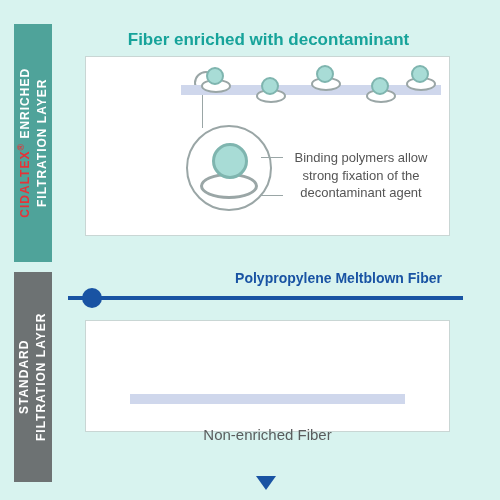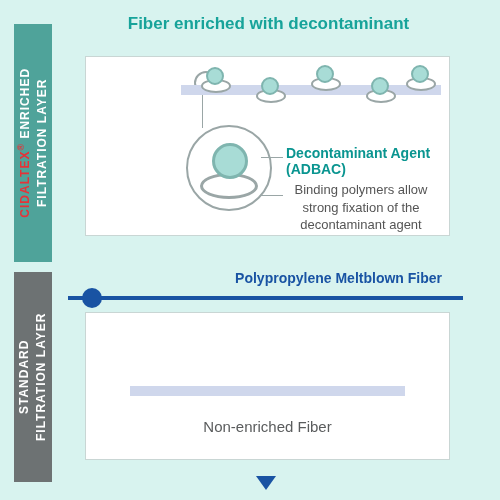--- a/index.html
+++ b/index.html
@@ -10,20 +10,21 @@
     font-family: Arial, sans-serif;
     position: relative;
     overflow: hidden;
   }
   .title-enriched {
     text-align: center;
     color: #17a39a;
     font-weight: bold;
     font-size: 17px;
     padding: 14px 0 16px 37px;
+    margin-top: 16px;
   }
   .sidebar {
     position: absolute;
     left: 14px;
     width: 38px;
     display: flex;
     align-items: center;
     justify-content: center;
   }
   .sidebar-top { top: 24px; height: 238px; background: #4fa39a; }
@@ -41,21 +42,21 @@
   .sidebar-top .sidebar-text { color: #fff; }
   .brand { color: #e63238; }
   .reg { font-size: 9px; vertical-align: super; }
   .panel {
     position: absolute;
     left: 85px;
     background: #fff;
     border: 1px solid #c9d6d4;
   }
   .panel-top { top: 56px; width: 365px; height: 180px; padding: 12px 14px; }
-  .panel-bottom { top: 312px; width: 365px; height: 148px; padding: 18px 14px; }
+  .panel-bottom { top: 320px; width: 365px; height: 112px; padding: 18px 14px; }
   .agent-label { color: #0a9590; font-weight: bold; font-size: 14px; }
   .agent-desc { color: #555; font-size: 13px; line-height: 1.35; margin-top: 4px; text-align: center; }
   .text-block { position: absolute; left: 200px; top: 88px; width: 150px; }
   .divider-label {
     position: absolute;
     top: 270px;
     left: 85px;
     width: 365px;
     text-align: right;
     color: #1953a3;
@@ -222,23 +223,20 @@
     </div>
 
   <div class="zoom-circle">
     <div class="zoom-base"></div>
     <div class="zoom-ball"></div>
   </div>
   <div class="leader leader1"></div>
   <div class="leader leader2"></div>
 
   <div class="text-block">
-    <div class="agent-label">
-      <span>Decontaminant Agent</span><br><span>(ADBAC)</span>
-    </div>
     <div class="agent-desc">Binding polymers allow strong fixation of the decontaminant agent</div>
   </div>
 </div>
 
 <div class="divider-label">Polypropylene Meltblown Fiber</div>
 <div class="divider-line"></div>
 <div class="divider-dot"></div>
 
 <div class="panel panel-bottom">
   <div class="non-line"></div>

